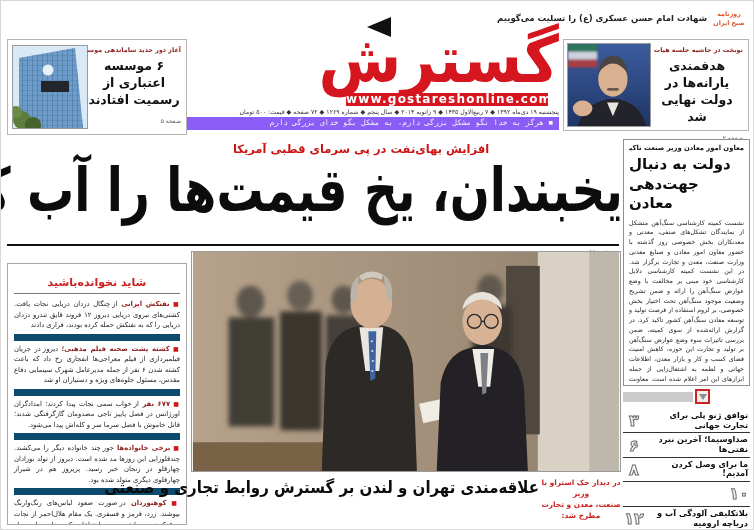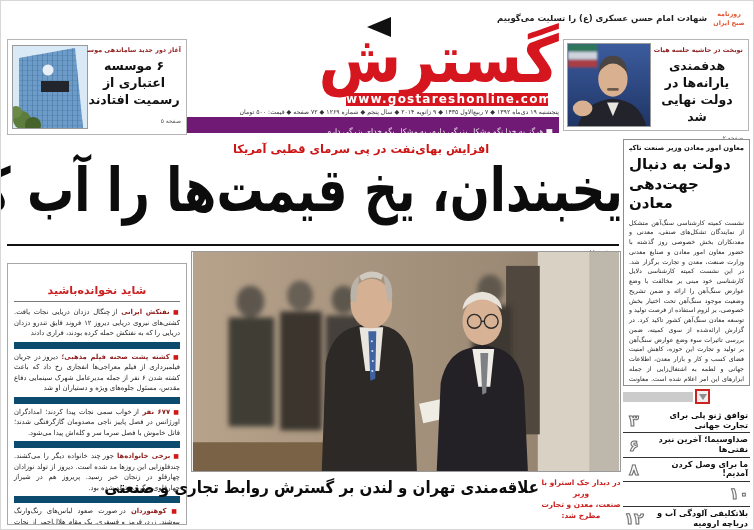--- a/index.html
+++ b/index.html
@@ -18,22 +18,22 @@
     border-top:10px solid transparent; border-bottom:10px solid transparent; border-right:24px solid #101010; }
   .logo { position:absolute; top:18px; left:332px; width:226px; height:74px;
     color:#d6161f; font-weight:900; font-size:60px; line-height:74px; text-align:center;
     transform:scaleY(1.08); transform-origin:top; letter-spacing:-2px; }
   .url-bar { position:absolute; top:92px; left:345px; width:202px; height:13px;
     background:#d6161f; color:#fff; font-size:12px; font-weight:bold; text-align:center;
     line-height:13px; letter-spacing:1.2px; direction:ltr; }
   .dateline { position:absolute; top:107px; left:330px; width:228px; font-size:6.2px;
     color:#333; text-align:center; white-space:nowrap; }
   .motto-bar { position:absolute; top:116px; left:176px; width:382px; height:13px;
-    background:#701a75; color:#f4f4f4; font-size:7.6px; line-height:13px;
-    padding:8px 6px; text-align:right; white-space:nowrap; overflow:hidden; }
+    background:#8b5cf6; color:#f4f4f4; font-size:7.6px; line-height:13px;
+    padding:0 6px; text-align:right; white-space:nowrap; overflow:hidden;font-family:Liberation Mono, monospace; }
   
   .story-box { position:absolute; border:1px solid #b5b5b5; background:#fff; }
   .box-tl { top:38px; left:6px; width:180px; height:96px; }
   .box-tr { top:38px; left:562px; width:186px; height:92px; }
   .story-photo { position:absolute; border:1px solid #9a9a9a; overflow:hidden; }
   .photo-tl { top:5px; left:4px; width:76px; height:84px; }
   .photo-tr { top:3px; left:3px; width:84px; height:84px; }
   .story-text { position:absolute; top:6px; right:5px; }
   .text-tl { width:94px; }
   .text-tr { width:92px; }
@@ -61,21 +61,21 @@
   .tri-icon span { width:0; height:0; border-left:4px solid transparent; border-right:4px solid transparent; border-top:6px solid #8d8d8d; }
   
   .page-index { position:absolute; top:408px; left:622px; width:127px; }
   .idx-row { display:flex; direction:rtl; align-items:center; height:24.4px; border-bottom:1.4px solid #333; }
   .idx-row:last-child { border-bottom:none; }
   .idx-title { flex:1; font-size:8.2px; font-weight:700; color:#101010; text-align:right; padding-right:2px; line-height:1.2; }
   .idx-num { width:22px; text-align:center; font-size:16px; font-weight:bold;
     color:#f7f7f7; -webkit-text-stroke:1px #6f6f6f; text-shadow:0 0 1px #777; }
   
   .mm-box { position:absolute; top:262px; left:6px; width:180px; height:262px;
-    border:1px solid #a8a8a8; background:#fff; overflow:hidden; padding:20px 6px 2px; }
+    border:1px solid #a8a8a8; background:#fff; overflow:hidden; padding:12px 6px 2px; }
   .mm-title { color:#cc2020; font-weight:900; font-size:11px; text-align:center;
     padding-bottom:4px; margin-bottom:2px; border-bottom:1.5px solid #7a7a7a; }
   .mm-item { font-size:6.8px; line-height:1.55; text-align:justify; color:#1c1c1c; padding:3px 0; }
   .mm-item + .mm-item { border-top:7px solid #0c4a6e; }
   .mm-item::before { content:"■ "; color:#d11616; font-size:6px; }
   .mm-lead { font-weight:900; color:#8d1a1a; }
   
   .main-photo { position:absolute; top:250px; left:190px; width:430px; height:221px;
     border:1px solid #9a9a9a; overflow:hidden; }
   .caption-kicker { position:absolute; top:476px; left:540px; width:80px;

